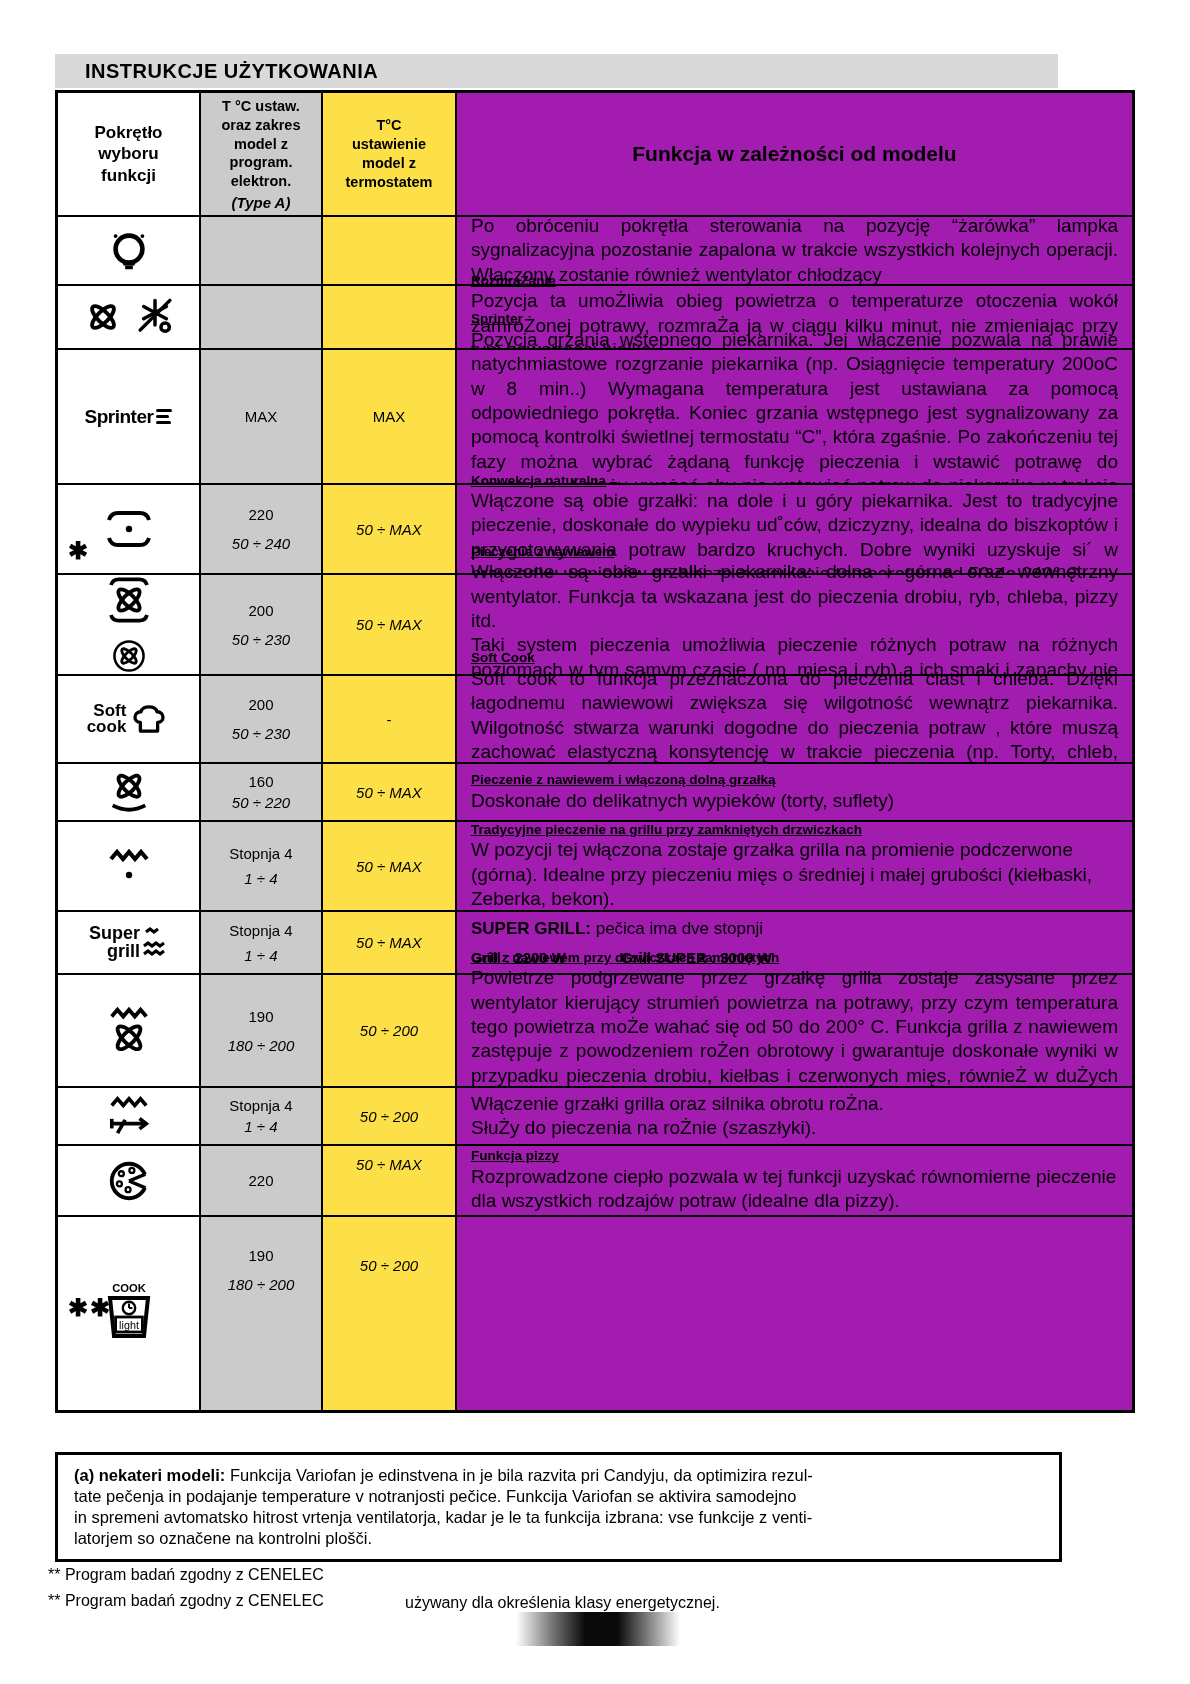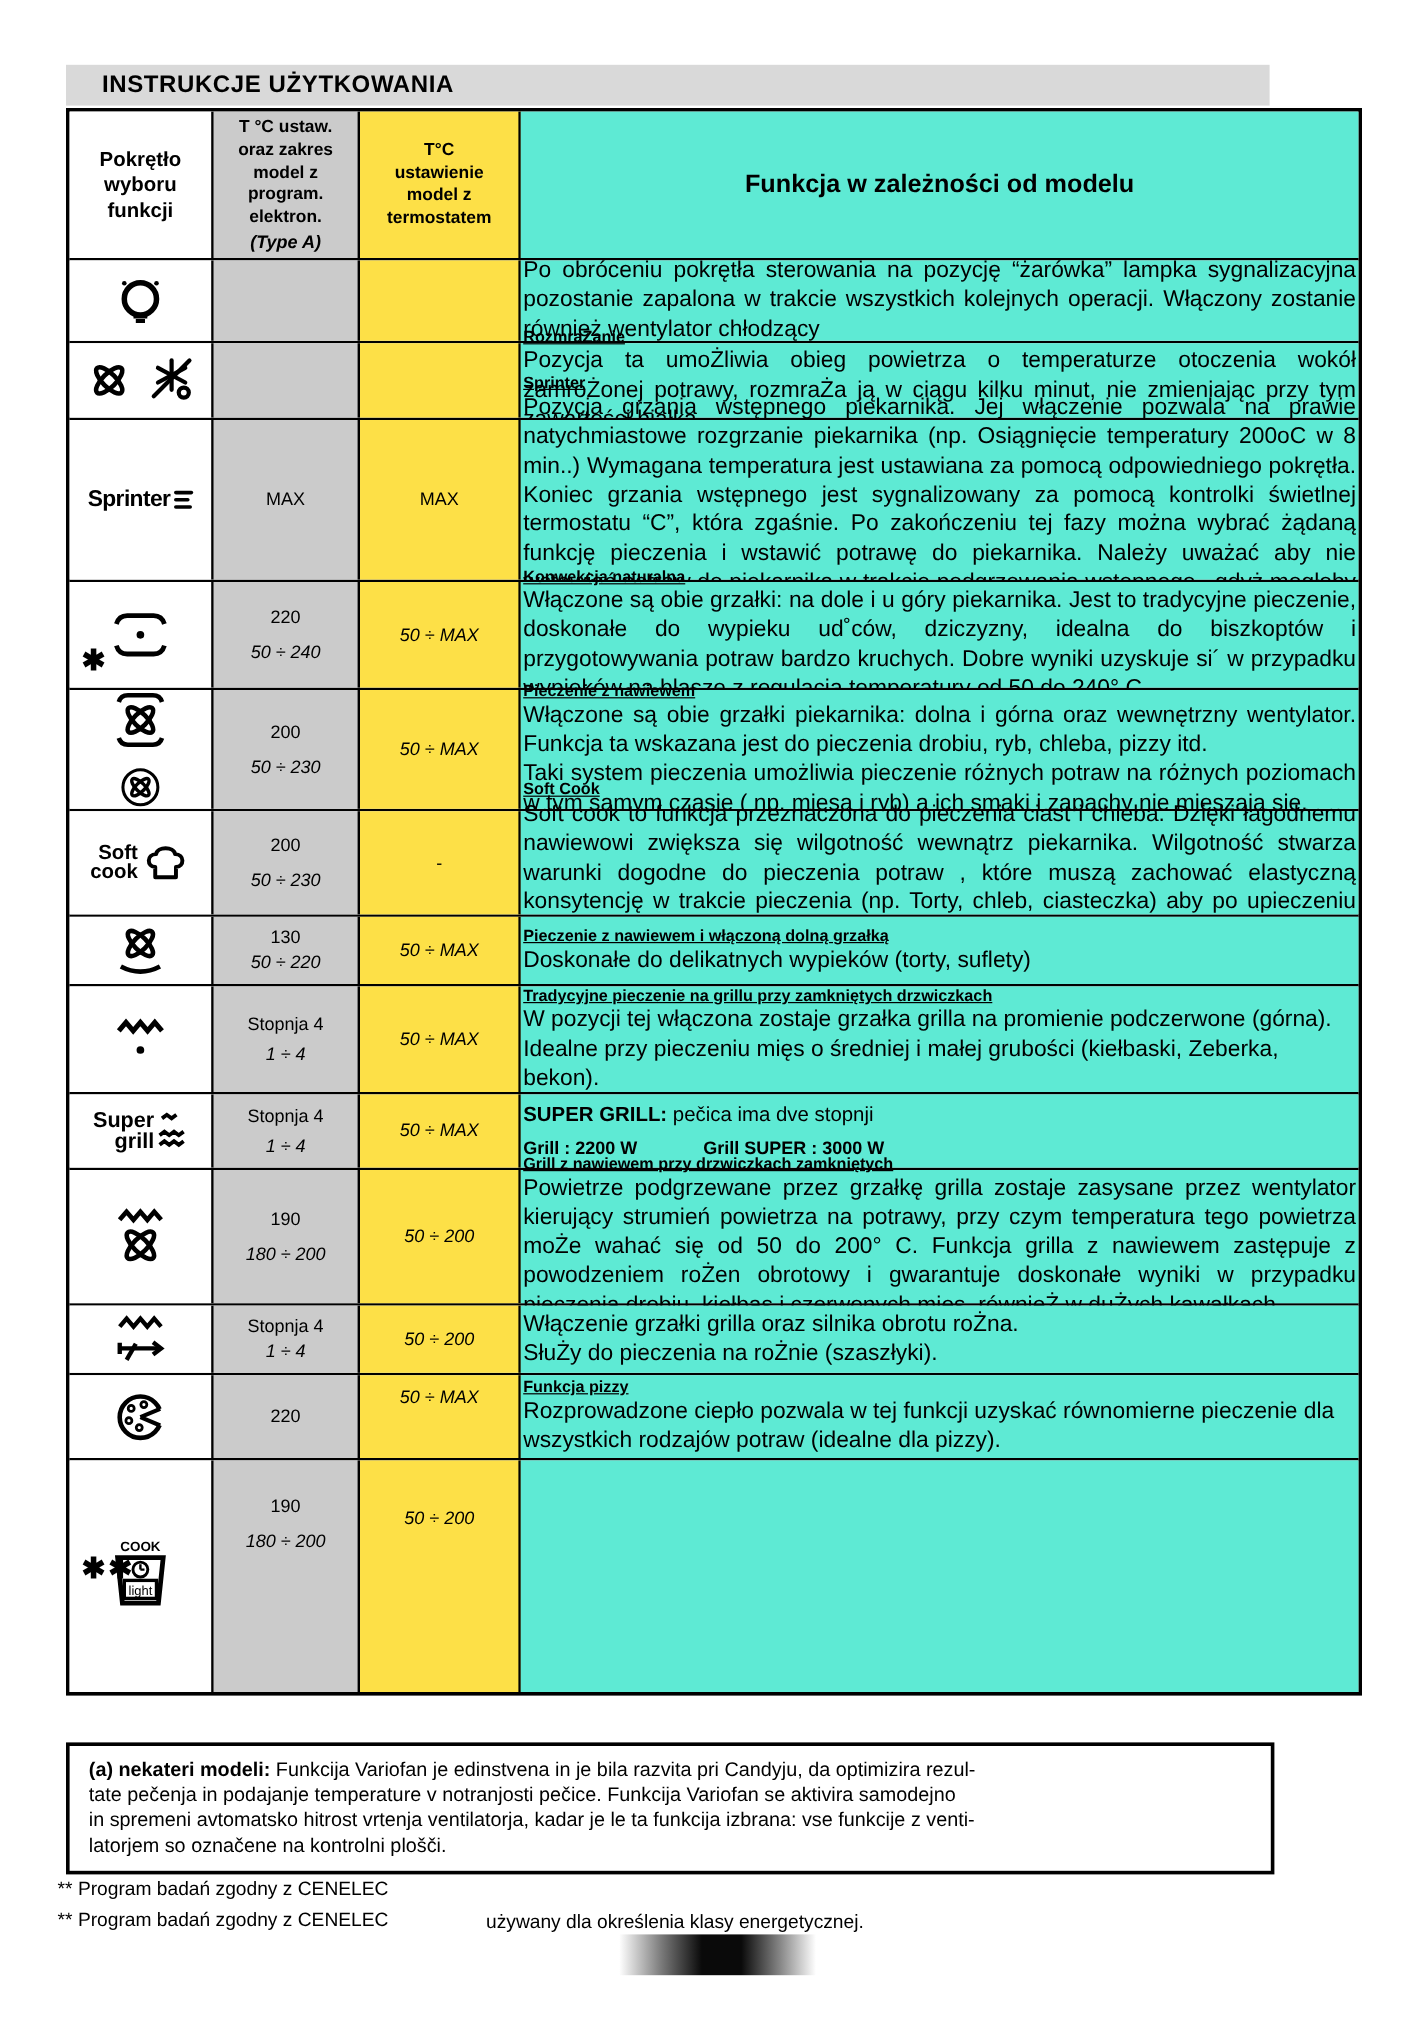--- a/index.html
+++ b/index.html
@@ -8,27 +8,27 @@
 
   
   .title-bar { left:55px; top:54px; width:1003px; height:34px; background:#d9d9d9;
     font-weight:bold; font-size:20px; line-height:34px; padding-left:30px; letter-spacing:.5px; }
 
   
   .tbl { left:55px; top:90px; width:1080px; border:3px solid #000; background:#fff; }
   .row { display:flex; border-bottom:2px solid #000; }
   .row:last-child { border-bottom:none; }
   .c  { box-sizing:border-box; }
-  .c1 { width:120px; border-right:2px solid #000; display:flex; flex-direction:column;
+  .c1 { width:143px; border-right:2px solid #000; display:flex; flex-direction:column;
         align-items:center; justify-content:center; position:relative; background:#fff; }
   .c2 { width:122px; border-right:2px solid #000; background:#cbcbcb; display:flex; flex-direction:column;
         align-items:center; justify-content:center; gap:12px; font-size:15px; text-align:center; }
   .c3 { width:134px; border-right:2px solid #000; background:#fde047; display:flex; flex-direction:column;
         align-items:center; justify-content:center; font-size:15px; text-align:center; }
-  .c4 { flex:1; padding:6px 2px; display:flex; flex-direction:column; justify-content:center; background:#5eead4; }
+  .c4 { flex:1; padding:6px 14px; display:flex; flex-direction:column; justify-content:center; background:#a21caf; }
   .it { font-style:italic; }
   .ttl { font-weight:bold; font-size:13.5px; line-height:1.3;text-decoration:underline; }
   .bdy { font-size:19px; line-height:1.28; text-align:justify; white-space:pre-line; }
 
   
   .hdr .c1, .hdr .c2, .hdr .c3, .hdr .c4 { justify-content:center; align-items:center; text-align:center; }
   .h1 { font-weight:bold; font-size:17px; line-height:1.25; white-space:pre-line; }
   .h2 { font-weight:bold; font-size:14.5px; line-height:1.3; white-space:pre-line; }
   .h2b { font-weight:bold; font-style:italic; font-size:15px; margin-top:3px; }
   .h4 { font-weight:bold; font-size:21px; }
@@ -246,21 +246,21 @@
     <div class="c c1">
       <span>
         <svg width="50" height="46" viewBox="0 0 26 24" fill="none" stroke="#000" stroke-width="2">
           <ellipse cx="13" cy="9" rx="7.2" ry="2.8" transform="rotate(45 13 9)"></ellipse>
           <ellipse cx="13" cy="9" rx="7.2" ry="2.8" transform="rotate(-45 13 9)"></ellipse>
           <path d="M4.5 19 Q13 23.5 21.5 19"></path>
         </svg>
       </span>
     </div>
     <div class="c c2" style="gap:4px">
-      <div>130</div>
+      <div>160</div>
       <div class="it">50 ÷ 220</div>
     </div>
     <div class="c c3 it">
         <div>50 ÷ MAX</div>
       </div>
     <div class="c c4">
       <div class="ttl">Pieczenie z nawiewem i włączoną dolną grzałką</div>
       <div class="bdy" style="text-align:left">Doskonałe do delikatnych wypieków (torty, suflety)</div>
     </div>
   </div>

